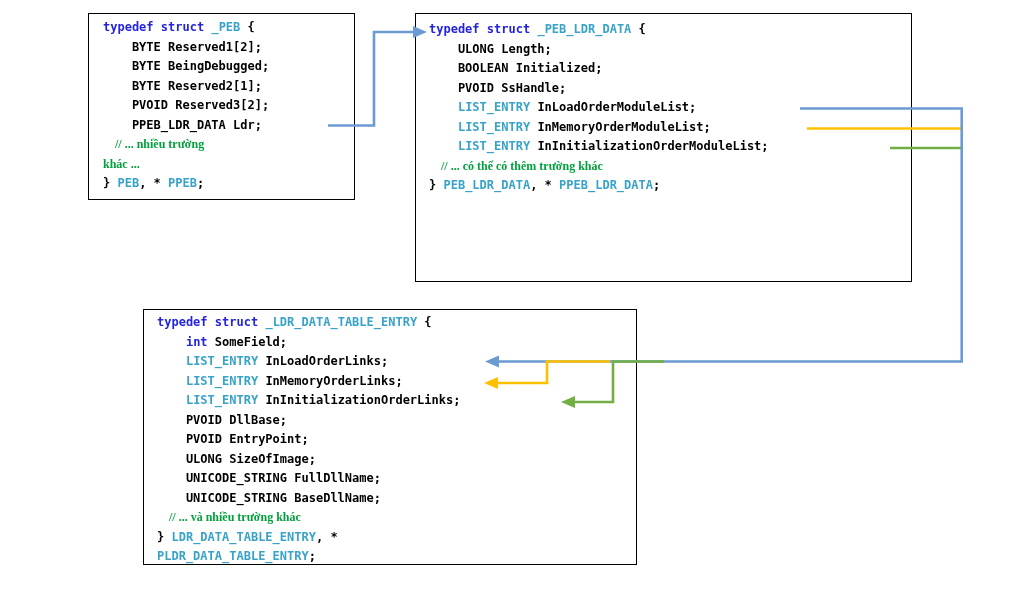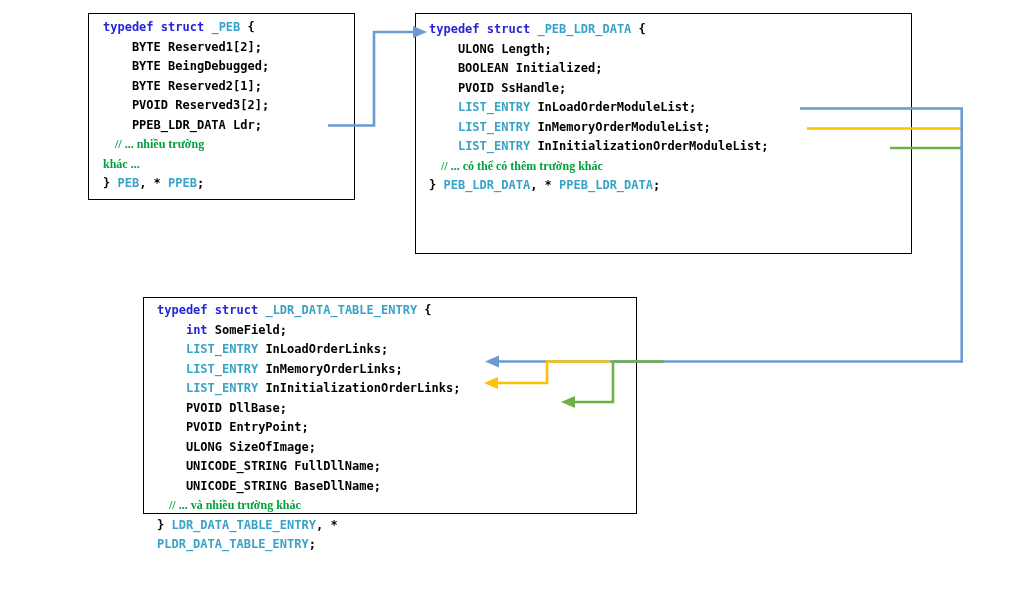--- a/index.html
+++ b/index.html
@@ -38,25 +38,25 @@
 </style>
 </head>
 <body>
 
 <div id="canvas">
 
   <div class="struct-box" style="left:88px;top:13px;width:267px;height:187px;">
     <pre class="code" style="left:14px;top:4px;"><div class="line"><span class="tok-kw">typedef</span><span class="tok-plain"> </span><span class="tok-kw">struct</span><span class="tok-plain"> </span><span class="tok-type">_PEB</span><span class="tok-plain"> {</span></div><div class="line"><span class="tok-plain">    BYTE Reserved1[2];</span></div><div class="line"><span class="tok-plain">    BYTE BeingDebugged;</span></div><div class="line"><span class="tok-plain">    BYTE Reserved2[1];</span></div><div class="line"><span class="tok-plain">    PVOID Reserved3[2];</span></div><div class="line"><span class="tok-plain">    PPEB_LDR_DATA Ldr;</span></div><div class="line"><span class="tok-comment">    // ... nhiều trường</span></div><div class="line"><span class="tok-comment">khác ...</span></div><div class="line"><span class="tok-plain">} </span><span class="tok-type">PEB</span><span class="tok-plain">, * </span><span class="tok-type">PPEB</span><span class="tok-plain">;</span></div></pre>
   </div>
 
-  <div class="struct-box" style="left:415px;top:13px;width:497px;height:241px;">
+  <div class="struct-box" style="left:415px;top:13px;width:497px;height:269px;">
     <pre class="code" style="left:13px;top:6px;"><div class="line"><span class="tok-kw">typedef</span><span class="tok-plain"> </span><span class="tok-kw">struct</span><span class="tok-plain"> </span><span class="tok-type">_PEB_LDR_DATA</span><span class="tok-plain"> {</span></div><div class="line"><span class="tok-plain">    ULONG Length;</span></div><div class="line"><span class="tok-plain">    BOOLEAN Initialized;</span></div><div class="line"><span class="tok-plain">    PVOID SsHandle;</span></div><div class="line"><span class="tok-plain">    </span><span class="tok-type">LIST_ENTRY</span><span class="tok-plain"> InLoadOrderModuleList;</span></div><div class="line"><span class="tok-plain">    </span><span class="tok-type">LIST_ENTRY</span><span class="tok-plain"> InMemoryOrderModuleList;</span></div><div class="line"><span class="tok-plain">    </span><span class="tok-type">LIST_ENTRY</span><span class="tok-plain"> InInitializationOrderModuleList;</span></div><div class="line"><span class="tok-comment">    // ... có thể có thêm trường khác</span></div><div class="line"><span class="tok-plain">} </span><span class="tok-type">PEB_LDR_DATA</span><span class="tok-plain">, * </span><span class="tok-type">PPEB_LDR_DATA</span><span class="tok-plain">;</span></div></pre>
   </div>
 
-  <div class="struct-box" style="left:143px;top:297px;width:494px;height:217px;">
+  <div class="struct-box" style="left:143px;top:309px;width:494px;height:256px;">
     <pre class="code" style="left:13px;top:3px;"><div class="line"><span class="tok-kw">typedef</span><span class="tok-plain"> </span><span class="tok-kw">struct</span><span class="tok-plain"> </span><span class="tok-type">_LDR_DATA_TABLE_ENTRY</span><span class="tok-plain"> {</span></div><div class="line"><span class="tok-plain">    </span><span class="tok-kw">int</span><span class="tok-plain"> SomeField;</span></div><div class="line"><span class="tok-plain">    </span><span class="tok-type">LIST_ENTRY</span><span class="tok-plain"> InLoadOrderLinks;</span></div><div class="line"><span class="tok-plain">    </span><span class="tok-type">LIST_ENTRY</span><span class="tok-plain"> InMemoryOrderLinks;</span></div><div class="line"><span class="tok-plain">    </span><span class="tok-type">LIST_ENTRY</span><span class="tok-plain"> InInitializationOrderLinks;</span></div><div class="line"><span class="tok-plain">    PVOID DllBase;</span></div><div class="line"><span class="tok-plain">    PVOID EntryPoint;</span></div><div class="line"><span class="tok-plain">    ULONG SizeOfImage;</span></div><div class="line"><span class="tok-plain">    UNICODE_STRING FullDllName;</span></div><div class="line"><span class="tok-plain">    UNICODE_STRING BaseDllName;</span></div><div class="line"><span class="tok-comment">    // ... và nhiều trường khác</span></div><div class="line"><span class="tok-plain">} </span><span class="tok-type">LDR_DATA_TABLE_ENTRY</span><span class="tok-plain">, *</span></div><div class="line"><span class="tok-type">PLDR_DATA_TABLE_ENTRY</span><span class="tok-plain">;</span></div></pre>
   </div>
 
   <svg id="arrow-layer" width="1024" height="609" viewBox="0 0 1024 609">
 
     <g>
       <polyline points="807,128.5 961,128.5" fill="none" stroke-width="2.6" stroke="#FFC000"></polyline>
     </g>
 
     <g>

